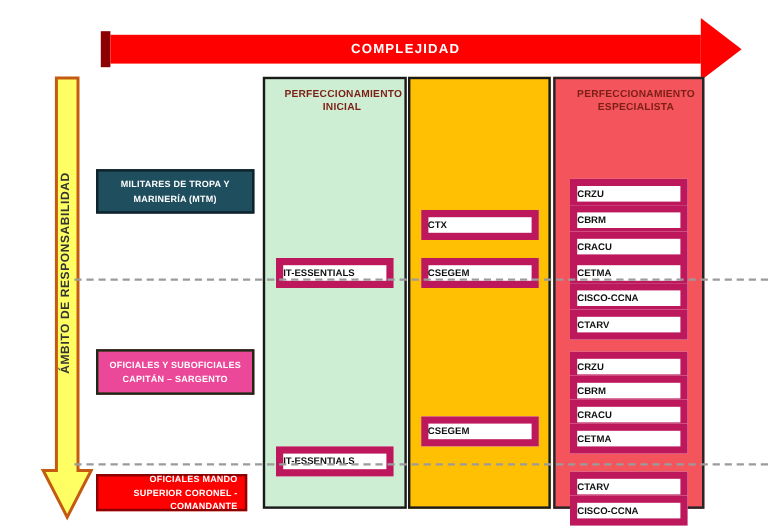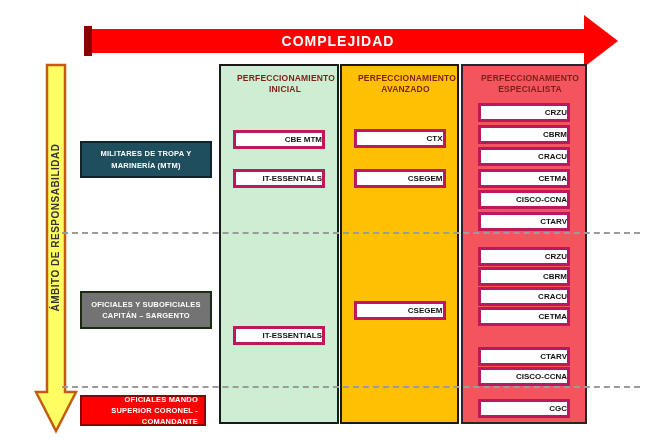--- a/index.html
+++ b/index.html
@@ -4,21 +4,21 @@
 <style>
   html,body{margin:0;padding:0;background:#fff;}
   .page{
     position:relative;width:650px;height:440px;background:#ffffff;overflow:hidden;
     font-family:"Liberation Sans",sans-serif;
   }
   
   .h-arrow-tailcap{position:absolute;left:84px;top:26px;width:8px;height:30px;background:#8b0000;}
   .h-arrow-body{
     position:absolute;left:92px;top:29px;width:492px;height:24px;background:#fe0000;
-    color:#fff;font-weight:bold;font-size:14px;letter-spacing:1px;
+    color:#fff;font-weight:bold;font-size:11px;letter-spacing:1px;
     text-align:center;line-height:24px;
   }
   .h-arrow-head{
     position:absolute;left:584px;top:15px;width:0;height:0;
     border-left:34px solid #fe0000;border-top:26px solid transparent;border-bottom:26px solid transparent;
   }
   
   .v-arrow-svg{position:absolute;left:34px;top:62px;}
   .v-arrow-label{
     position:absolute;left:-75px;top:222px;width:260px;text-align:center;
@@ -29,63 +29,62 @@
   .col{position:absolute;top:64px;height:360px;border:2px solid #1a1a1a;box-sizing:border-box;z-index:1;}
   .col-inicial{left:219px;width:120px;background:#cdeed3;}
   .col-avanzado{left:340px;width:119px;background:#ffc003;}
   .col-especialista{left:461px;width:126px;background:#f4555c;border-color:#262626;}
   .col-header{
     padding:7px 4px 0 16px;text-align:center;font-weight:bold;font-size:8.5px;
     line-height:1.35;color:#7c1f16;letter-spacing:.2px;
   }
   .course-box{
     position:absolute;left:50%;transform:translateX(-50%);
-    width:86px;height:13px;background:#ffffff;border:3px solid #be185d;
-    font-size:8px;font-weight:bold;color:#111;text-align:right;line-height:13px;
+    width:86px;height:13px;background:#ffffff;border:6px solid #be185d;
+    font-size:8px;font-weight:bold;color:#111;text-align:left;line-height:13px;
     white-space:nowrap;
+    margin-top:46px;
   }
   
   .divider{position:absolute;left:62px;width:578px;height:0;border-top:2px dashed #9b9b9b;z-index:5;}
   .divider-1{top:232px;}
   .divider-2{top:386px;}
   
   .row-label{
     position:absolute;box-sizing:border-box;color:#ffffff;font-weight:bold;font-size:7.5px;
     text-align:center;display:flex;align-items:center;justify-content:center;
     line-height:1.5;padding:2px 6px;letter-spacing:.2px;z-index:6;
   }
   .row-label-mtm{left:80px;top:141px;width:132px;height:37px;background:#1f4e5f;border:2px solid #10222b;}
-  .row-label-oficiales{left:80px;top:291px;width:132px;height:38px;background:#737373;border:2px solid #1b2a10;}
+  .row-label-oficiales{left:80px;top:291px;width:132px;height:38px;background:#ec4899;border:2px solid #1b2a10;}
   .row-label-mando{left:80px;top:395px;width:126px;height:31px;background:#fe0000;border:2px solid #8b0000;text-align:right;}
 </style>
 </head>
 <body>
 
 <div class="page">
 
   <div class="h-arrow-tailcap"></div>
   <div class="h-arrow-body">
     <span>COMPLEJIDAD</span>
   </div>
   <div class="h-arrow-head"></div>
 
   <svg class="v-arrow-svg" width="44" height="372" viewBox="0 0 44 372">
     <polygon points="13,3 31,3 31,330 42,330 22,369 2,330 13,330" fill="#ffff63" stroke="#c55a11" stroke-width="2.5"></polygon>
   </svg>
   <div class="v-arrow-label">ÁMBITO DE RESPONSABILIDAD</div>
 
   <div class="col col-inicial">
     <div class="col-header">PERFECCIONAMIENTO INICIAL</div>
-    <div class="course-box" style="top:64px">CBE MTM</div>
     <div class="course-box" style="top:103px">IT-ESSENTIALS</div>
     <div class="course-box" style="top:260px">IT-ESSENTIALS</div>
   </div>
 
   <div class="col col-avanzado">
-    <div class="col-header">PERFECCIONAMIENTO AVANZADO</div>
     <div class="course-box" style="top:63px">CTX</div>
     <div class="course-box" style="top:103px">CSEGEM</div>
     <div class="course-box" style="top:235px">CSEGEM</div>
   </div>
 
   <div class="col col-especialista">
     <div class="col-header">PERFECCIONAMIENTO ESPECIALISTA</div>
     <div class="course-box" style="top:37px">CRZU</div>
     <div class="course-box" style="top:59px">CBRM</div>
     <div class="course-box" style="top:81px">CRACU</div>

